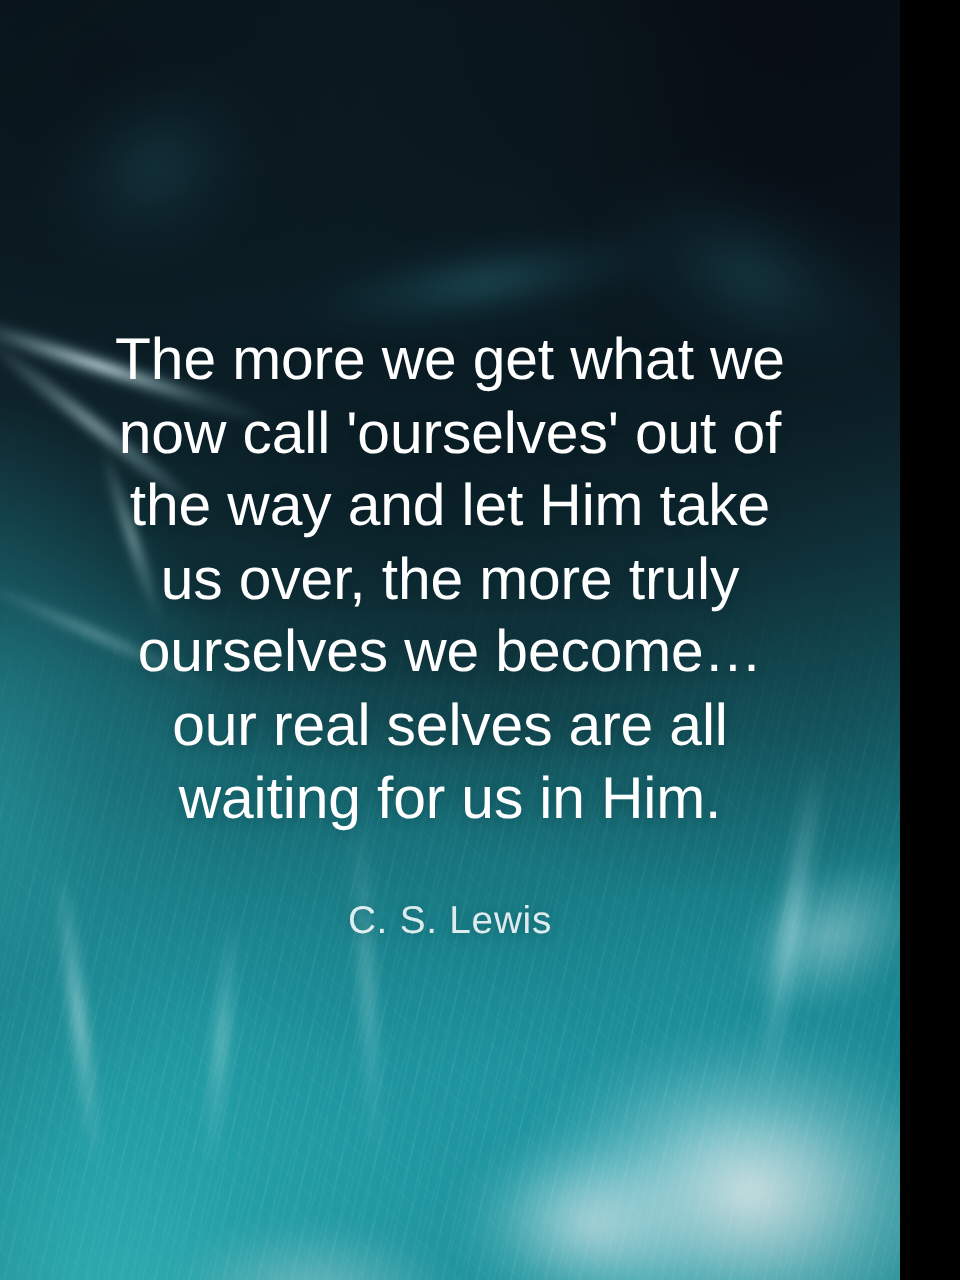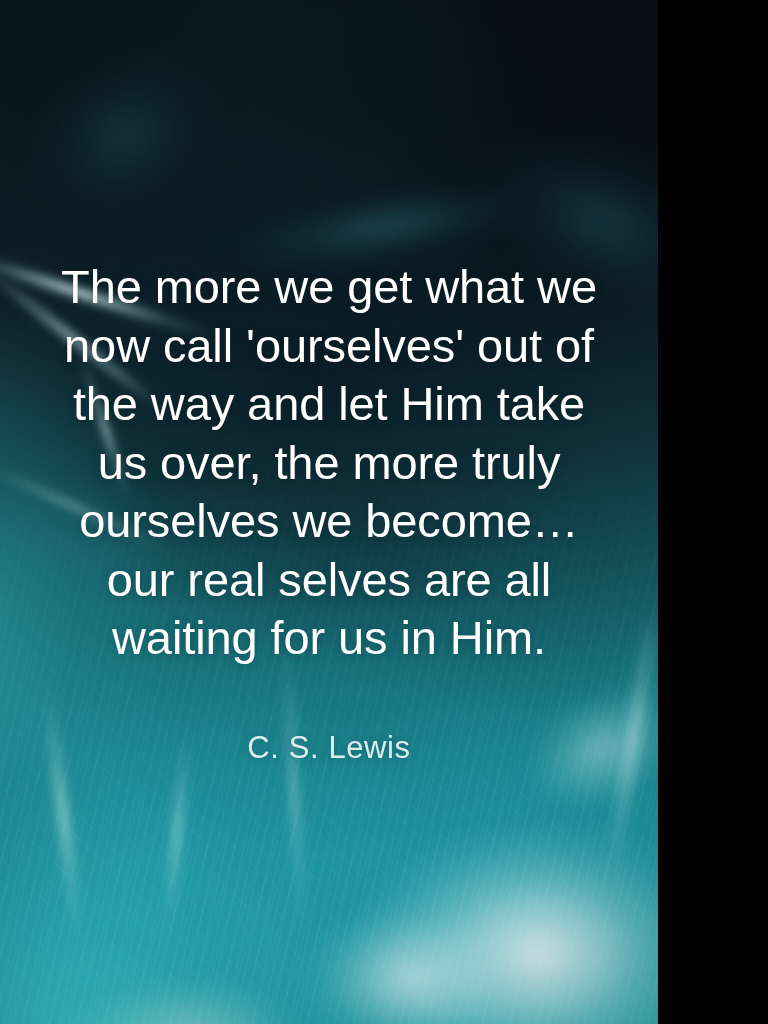--- a/index.html
+++ b/index.html
@@ -7,21 +7,21 @@
     margin: 0;
     padding: 0;
     background: #000;
   }
   body {
     font-family: "Liberation Sans", sans-serif;
   }
 
   #poster {
     position: relative;
-    width: 658px;
+    width: 720px;
     height: 1024px;
     overflow: hidden;
     background: #ec4899;
   }
 
   
 
   .bg-layer {
     position: absolute;
     inset: 0;
@@ -356,21 +356,21 @@
     font-family: "Liberation Sans", sans-serif;
     font-size: 47px;
     font-weight: 300;
     line-height: 58.5px;
     letter-spacing: -0.1px;
     white-space: pre-line;
     text-shadow: 0 1px 10px rgba(0,30,40,0.30);
   }
 
   #attribution {
-    margin: 16px;
+    margin: 4px;
     padding: 0;
     position: absolute;
     top: 714px;
     left: 0;
     right: 0;
     text-align: center;
     color: rgba(255,255,255,0.86);
     font-family: "Liberation Sans", sans-serif;
     font-size: 31px;
     font-weight: 300;

